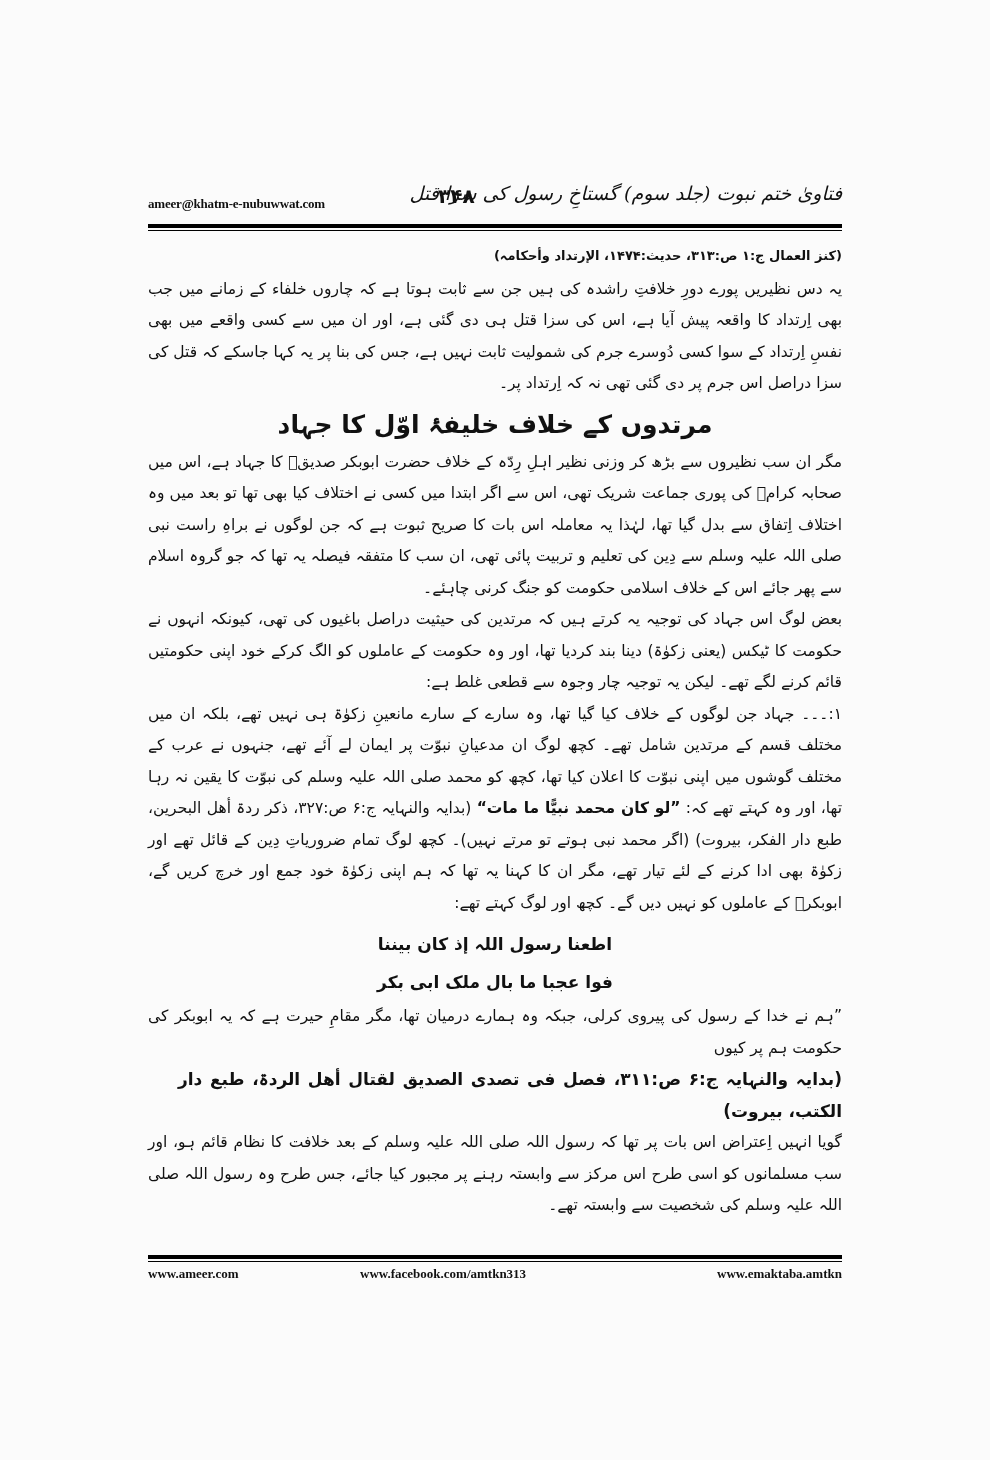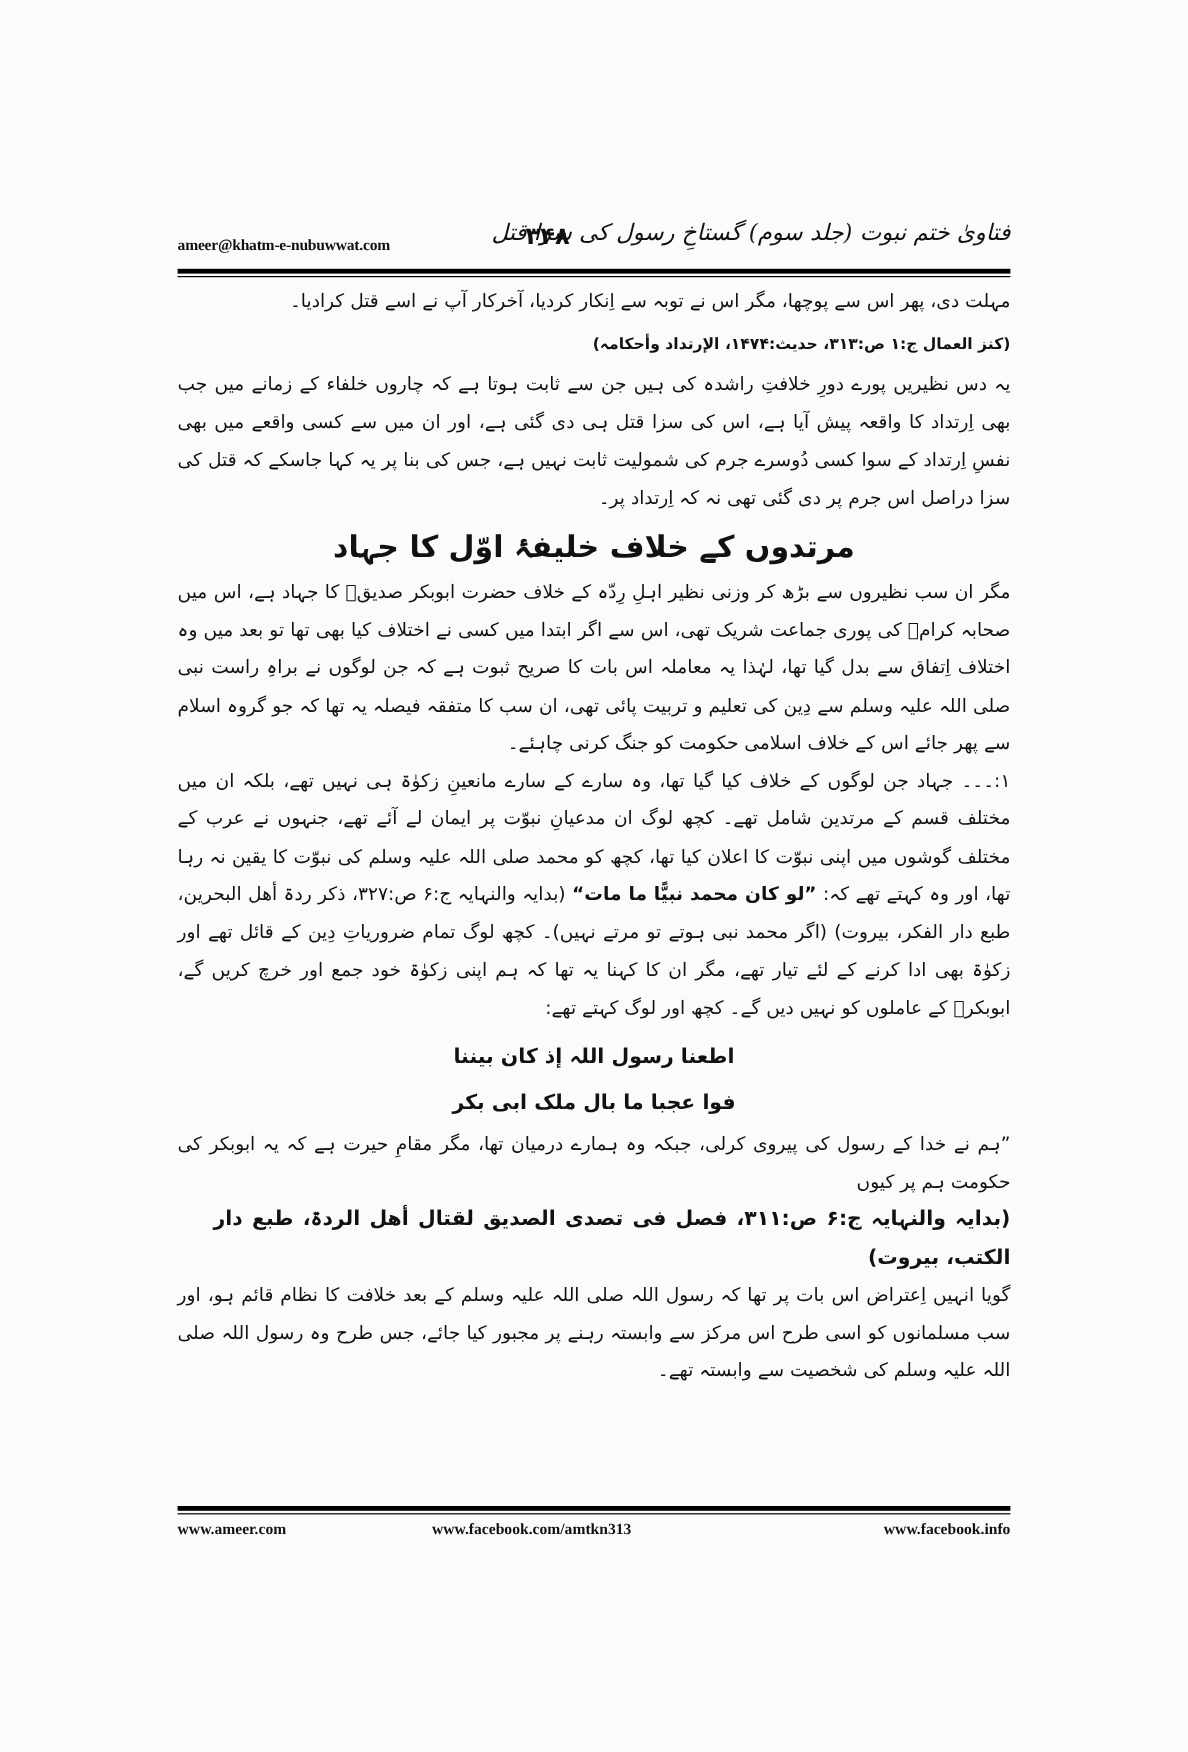--- a/index.html
+++ b/index.html
@@ -148,40 +148,40 @@
     <span class="title">فتاویٰ ختم نبوت (جلد سوم) گستاخِ رسول کی سزا قتل</span>
   </div>
 
   <div class="rule header-rule">
     <div class="thick"></div>
       <div class="gap"></div>
       <div class="thin"></div>
   </div>
 
   <div class="content">
-    <p>مہلت دی، پھر اس سے پوچھا، مگر اس نے توبہ سے اِنکار کردیا، آخرکار آپ نے اسے قتل کرادیا۔</p>
     <p class="cite">(کنز العمال ج:۱ ص:۳۱۳، حدیث:۱۴۷۴، الإرتداد وأحکامہ)</p>
     <p>یہ دس نظیریں پورے دورِ خلافتِ راشدہ کی ہیں جن سے ثابت ہوتا ہے کہ چاروں خلفاء کے زمانے میں جب بھی اِرتداد کا واقعہ پیش آیا ہے، اس کی سزا قتل ہی دی گئی ہے، اور ان میں سے کسی واقعے میں بھی نفسِ اِرتداد کے سوا کسی دُوسرے جرم کی شمولیت ثابت نہیں ہے، جس کی بنا پر یہ کہا جاسکے کہ قتل کی سزا دراصل اس جرم پر دی گئی تھی نہ کہ اِرتداد پر۔</p>
     <p class="heading">مرتدوں کے خلاف خلیفۂ اوّل کا جہاد</p>
     <p>مگر ان سب نظیروں سے بڑھ کر وزنی نظیر اہلِ رِدّہ کے خلاف حضرت ابوبکر صدیقؓ کا جہاد ہے، اس میں صحابہ کرامؓ کی پوری جماعت شریک تھی، اس سے اگر ابتدا میں کسی نے اختلاف کیا بھی تھا تو بعد میں وہ اختلاف اِتفاق سے بدل گیا تھا، لہٰذا یہ معاملہ اس بات کا صریح ثبوت ہے کہ جن لوگوں نے براہِ راست نبی صلی اللہ علیہ وسلم سے دِین کی تعلیم و تربیت پائی تھی، ان سب کا متفقہ فیصلہ یہ تھا کہ جو گروہ اسلام سے پھر جائے اس کے خلاف اسلامی حکومت کو جنگ کرنی چاہئے۔</p>
+    <p>بعض لوگ اس جہاد کی توجیہ یہ کرتے ہیں کہ مرتدین کی حیثیت دراصل باغیوں کی تھی، کیونکہ انہوں نے حکومت کا ٹیکس (یعنی زکوٰۃ) دینا بند کردیا تھا، اور وہ حکومت کے عاملوں کو الگ کرکے خود اپنی حکومتیں قائم کرنے لگے تھے۔ لیکن یہ توجیہ چار وجوہ سے قطعی غلط ہے:</p>
     <p><span>۱:۔۔۔ جہاد جن لوگوں کے خلاف کیا گیا تھا، وہ سارے کے سارے مانعینِ زکوٰۃ ہی نہیں تھے، بلکہ ان میں مختلف قسم کے مرتدین شامل تھے۔ کچھ لوگ ان مدعیانِ نبوّت پر ایمان لے آئے تھے، جنہوں نے عرب کے مختلف گوشوں میں اپنی نبوّت کا اعلان کیا تھا، کچھ کو محمد صلی اللہ علیہ وسلم کی نبوّت کا یقین نہ رہا تھا، اور وہ کہتے تھے کہ: </span><span class="strong">”لو کان محمد نبیًّا ما مات“</span><span> (بدایہ والنہایہ ج:۶ ص:۳۲۷، ذکر ردۃ أھل البحرین، طبع دار الفکر، بیروت) </span><span>(اگر محمد نبی ہوتے تو مرتے نہیں)۔ کچھ لوگ تمام ضروریاتِ دِین کے قائل تھے اور زکوٰۃ بھی ادا کرنے کے لئے تیار تھے، مگر ان کا کہنا یہ تھا کہ ہم اپنی زکوٰۃ خود جمع اور خرچ کریں گے، ابوبکرؓ کے عاملوں کو نہیں دیں گے۔ کچھ اور لوگ کہتے تھے:</span></p>
     <p class="verse verse-first">اطعنا رسول اللہ إذ کان بیننا</p>
     <p class="verse">فوا عجبا ما بال ملک ابی بکر</p>
     <p>”ہم نے خدا کے رسول کی پیروی کرلی، جبکہ وہ ہمارے درمیان تھا، مگر مقامِ حیرت ہے کہ یہ ابوبکر کی حکومت ہم پر کیوں</p>
     <div class="quote-tail">
       <span class="ref">(بدایہ والنہایہ ج:۶ ص:۳۱۱، فصل فی تصدی الصدیق لقتال أھل الردۃ، طبع دار الکتب، بیروت)</span>
     </div>
     <p>گویا انہیں اِعتراض اس بات پر تھا کہ رسول اللہ صلی اللہ علیہ وسلم کے بعد خلافت کا نظام قائم ہو، اور سب مسلمانوں کو اسی طرح اس مرکز سے وابستہ رہنے پر مجبور کیا جائے، جس طرح وہ رسول اللہ صلی اللہ علیہ وسلم کی شخصیت سے وابستہ تھے۔</p>
   </div>
 
   <div class="rule footer-rule">
     <div class="thick"></div>
       <div class="gap"></div>
       <div class="thin"></div>
   </div>
 
   <div class="footer">
     <span class="f-left">www.ameer.com</span>
     <span class="f-center">www.facebook.com/amtkn313</span>
-    <span class="f-right">www.facebook.info</span>
+    <span class="f-right">www.emaktaba.amtkn</span>
   </div>
 
 </div>
 
 </body></html>

